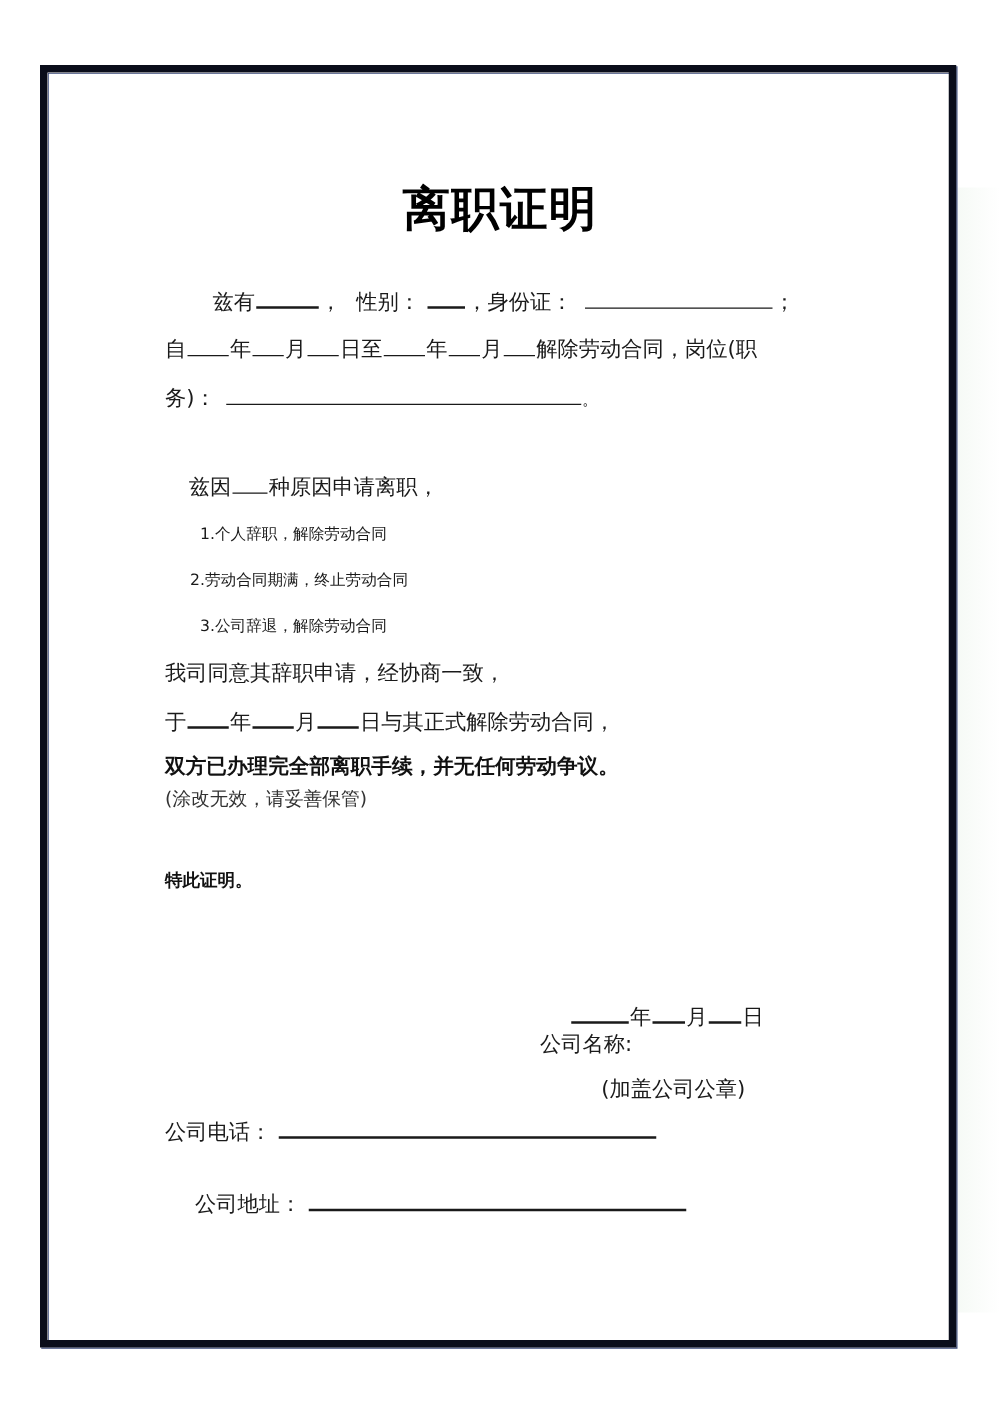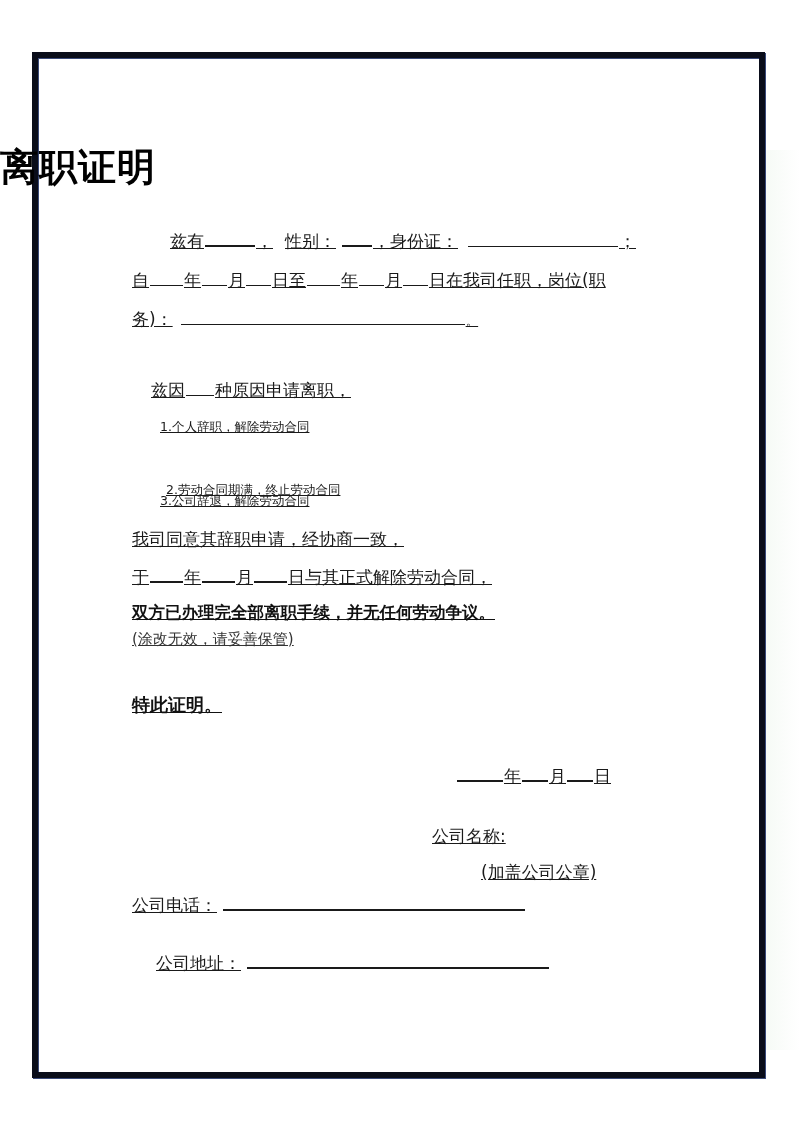--- a/index.html
+++ b/index.html
@@ -32,42 +32,41 @@
       width: 34px;
       height: 900px;
       background: linear-gradient(to right, #f6faf6, #ffffff);
     }
     .line {
       position: absolute;
       white-space: nowrap;
       font-size: 17px;
       line-height: 24px;
       color: #1a1a1a;
-      text-decoration: underline;
     }
     .small {
       font-size: 12.5px;
       line-height: 18px;
     }
     .tiny {
       font-size: 15px;
       line-height: 16px;
       color: #333;
     }
     .bold {
       font-weight: bold;
       color: #111;
       text-align: right;
     }
     .title {
       position: absolute;
       left: 0;
       width: 800px;
       top: 142px;
-      text-align: left;
+      text-align: center;
       font-size: 38px;
       font-weight: bold;
       letter-spacing: 1px;
       color: #000;
     }
     .blank {
       display: inline-block;
       border-bottom: 1.5px solid #1a1a1a;
       height: 16px;
       vertical-align: baseline;
@@ -83,48 +82,48 @@
 <div class="side-glow"></div>
 <div class="page-frame"></div>
 
 <div class="title">离职证明</div>
 
 <div class="line" style="left:170px; top:229px;">
   <span>兹有</span><span class="blank thick" style="width:50px;"></span><span>，</span><span style="display:inline-block;width:12px;"></span><span>性别：</span><span class="blank thick" style="width:30px;margin-left:6px;"></span><span>，</span><span>身份证：</span><span class="blank" style="width:150px;margin-left:10px;"></span><span>；</span>
 </div>
 
 <div class="line" style="left:132px; top:268px;">
-  <span>自</span><span class="blank" style="width:33px;"></span><span>年</span><span class="blank" style="width:25px;"></span><span>月</span><span class="blank" style="width:25px;"></span><span>日至</span><span class="blank" style="width:33px;"></span><span>年</span><span class="blank" style="width:25px;"></span><span>月</span><span class="blank" style="width:25px;"></span><span>日在我司任职，岗位(职</span>
+  <span>自</span><span class="blank" style="width:33px;"></span><span>年</span><span class="blank" style="width:25px;"></span><span>月</span><span class="blank" style="width:25px;"></span><span>日至</span><span class="blank" style="width:33px;"></span><span>年</span><span class="blank" style="width:25px;"></span><span>月</span><span class="blank" style="width:25px;"></span><span>解除劳动合同，岗位(职</span>
 </div>
 
 <div class="line" style="left:132px; top:307px;">
   <span>务)：</span><span class="blank" style="width:284px;margin-left:8px;"></span><span class="small">。</span>
 </div>
 
 <div class="line" style="left:132px; top:378px;margin-left:19px;">
   <span>兹因</span><span class="blank" style="width:28px;"></span><span>种原因申请离职，</span>
 </div>
 
 <div class="line small" style="left:160px; top:418px;">1.个人辞职，解除劳动合同</div>
-<div class="line small" style="left:166px; top:455px;margin-top:26px;">2.劳动合同期满，终止劳动合同</div>
+<div class="line small" style="left:152px; top:455px;">2.劳动合同期满，终止劳动合同</div>
 <div class="line small" style="left:160px; top:492px;">3.公司辞退，解除劳动合同</div>
 
 <div class="line" style="left:132px; top:527px;">我司同意其辞职申请，经协商一致，</div>
 
 <div class="line" style="left:132px; top:565px;">
   <span>于</span><span class="blank thick" style="width:33px;"></span><span>年</span><span class="blank thick" style="width:33px;"></span><span>月</span><span class="blank thick" style="width:33px;"></span><span>日与其正式解除劳动合同，</span>
 </div>
 
 <div class="line bold" style="left:132px; top:601px; font-size:16.5px;">双方已办理完全部离职手续，并无任何劳动争议。</div>
 
 <div class="line tiny" style="left:132px; top:631px;">(涂改无效，请妥善保管)</div>
 
-<div class="line bold" style="left:132px; top:693px; font-size:18px;">特此证明。</div>
+<div class="line bold" style="left:132px; top:693px; font-size:14px;">特此证明。</div>
 
-<div class="line" style="left:456px; top:764px;text-align:center;">
+<div class="line" style="left:456px; top:801px;text-align:center;">
   <span class="blank thick" style="width:46px;"></span><span>年</span><span class="blank thick" style="width:26px;"></span><span>月</span><span class="blank thick" style="width:26px;"></span><span>日</span>
 </div>
 
 <div class="line" style="left:432px; top:824px;">公司名称:</div>
 
 <div class="line" style="left:481px; top:860px;">(加盖公司公章)</div>
 
 <div class="line" style="left:132px; top:951px;margin-left:24px;">
   <span>公司地址：</span><span class="blank thick" style="width:302px;margin-left:6px;"></span>
 </div>

